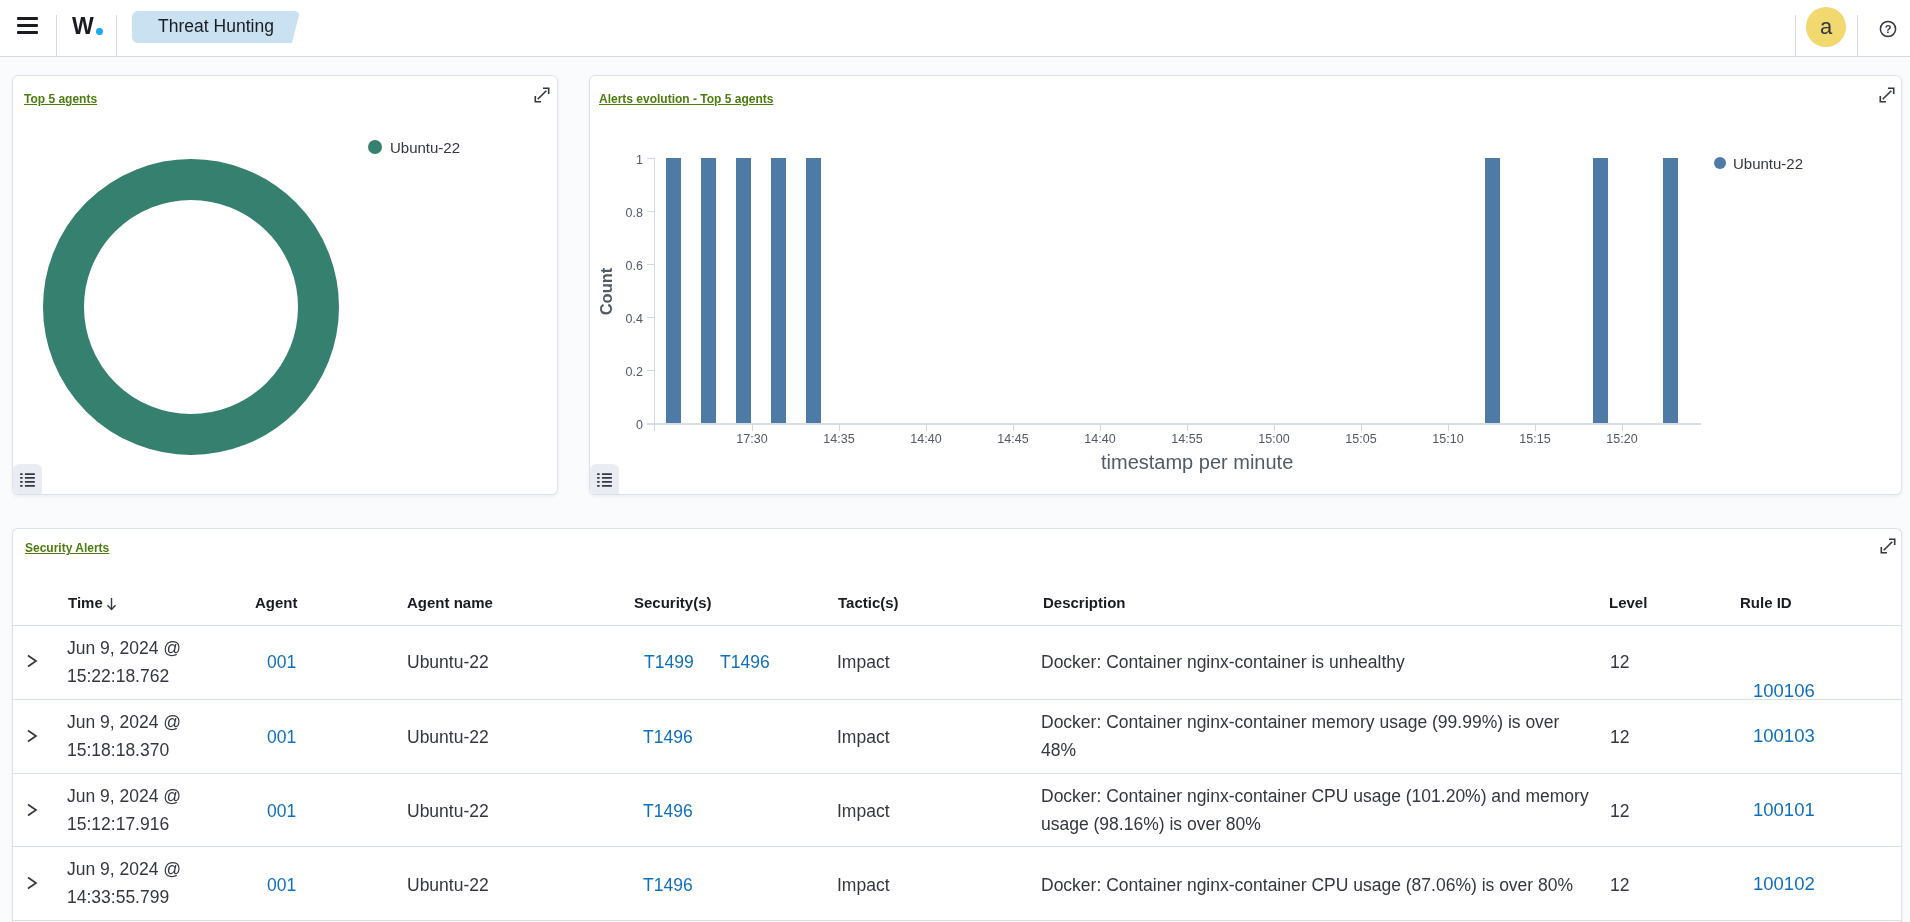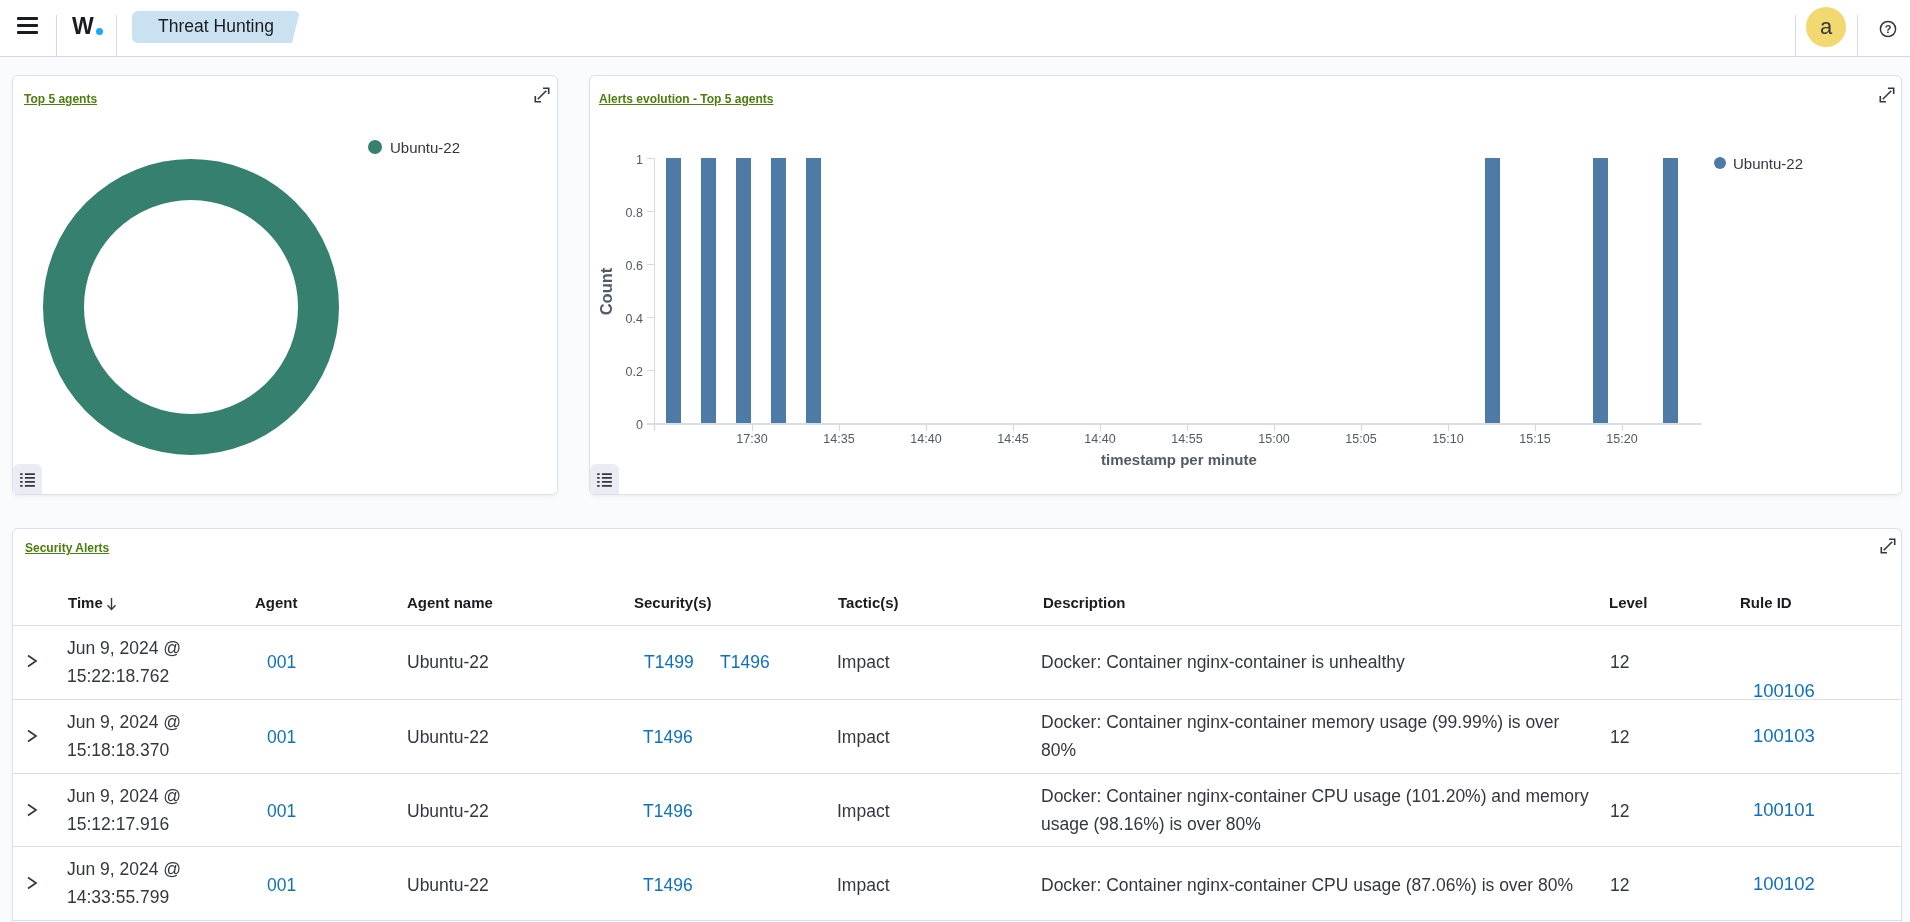--- a/index.html
+++ b/index.html
@@ -148,21 +148,21 @@
 <div class="xlab" style="left:809px; top:432px;">14:35</div>
 <div class="xlab" style="left:896px; top:432px;">14:40</div>
 <div class="xlab" style="left:983px; top:432px;">14:45</div>
 <div class="xlab" style="left:1070px; top:432px;">14:40</div>
 <div class="xlab" style="left:1157px; top:432px;">14:55</div>
 <div class="xlab" style="left:1244px; top:432px;">15:00</div>
 <div class="xlab" style="left:1331px; top:432px;">15:05</div>
 <div class="xlab" style="left:1418px; top:432px;">15:10</div>
 <div class="xlab" style="left:1505px; top:432px;">15:15</div>
 <div class="xlab" style="left:1592px; top:432px;">15:20</div>
-<div class="abs" style="left:1101px; top:451px; font-size:15px; font-weight:700; color:#535966;">timestamp per minute</div>
+<div class="abs" style="left:1101px; top:451px; font-size:20px; font-weight:400; color:#535966;">timestamp per minute</div>
 <div class="bar" style="left:666px; height:265px;"></div>
 <div class="bar" style="left:701px; height:265px;"></div>
 <div class="bar" style="left:736px; height:265px;"></div>
 <div class="bar" style="left:771px; height:265px;"></div>
 <div class="bar" style="left:805.5px; height:265px;"></div>
 <div class="bar" style="left:1484.5px; height:265px;"></div>
 <div class="bar" style="left:1592.5px; height:265px;"></div>
 <div class="bar" style="left:1662.5px; height:265px;"></div>
 <div class="abs" style="left:1714px; top:157px; width:12px; height:12px; border-radius:50%; background:#4e7ba6;"></div>
 <div class="abs" style="left:1733px; top:155px; font-size:15px; color:#343741;">Ubuntu-22</div>
@@ -223,21 +223,21 @@
 <div class="td lnk rid" style="left:1753px; top:657px;margin-top:24px;">100106</div>
 
 <svg class="abs chev" style="left:26px; top:729px;" width="12" height="14" viewBox="0 0 12 14">
     <path d="M2 1.5 L10 7 L2 12.5" stroke="#343741" stroke-width="1.7" fill="none"></path>
   </svg>
 <div class="td timecell" style="left:67px; top:708px;">Jun 9, 2024 @<br>15:18:18.370</div>
 <div class="td lnk" style="left:267px; top:727px;">001</div>
 <div class="td" style="left:407px; top:727px;">Ubuntu-22</div>
 <div class="td lnk" style="left:643px; top:727px;">T1496</div>
 <div class="td" style="left:837px; top:727px;">Impact</div>
-<div class="td timecell" style="left:1041px; top:708px; width:552px;">Docker: Container nginx-container memory usage (99.99%) is over 80%</div>
+<div class="td timecell" style="left:1041px; top:708px; width:552px;">Docker: Container nginx-container memory usage (99.99%) is over 48%</div>
 <div class="td" style="left:1610px; top:727px;">12</div>
 <div class="td lnk rid" style="left:1753px; top:726px;">100103</div>
 
 <svg class="abs chev" style="left:26px; top:803px;" width="12" height="14" viewBox="0 0 12 14">
     <path d="M2 1.5 L10 7 L2 12.5" stroke="#343741" stroke-width="1.7" fill="none"></path>
   </svg>
 <div class="td timecell" style="left:67px; top:782px;">Jun 9, 2024 @<br>15:12:17.916</div>
 <div class="td lnk" style="left:267px; top:801px;">001</div>
 <div class="td" style="left:407px; top:801px;">Ubuntu-22</div>
 <div class="td lnk" style="left:643px; top:801px;">T1496</div>

